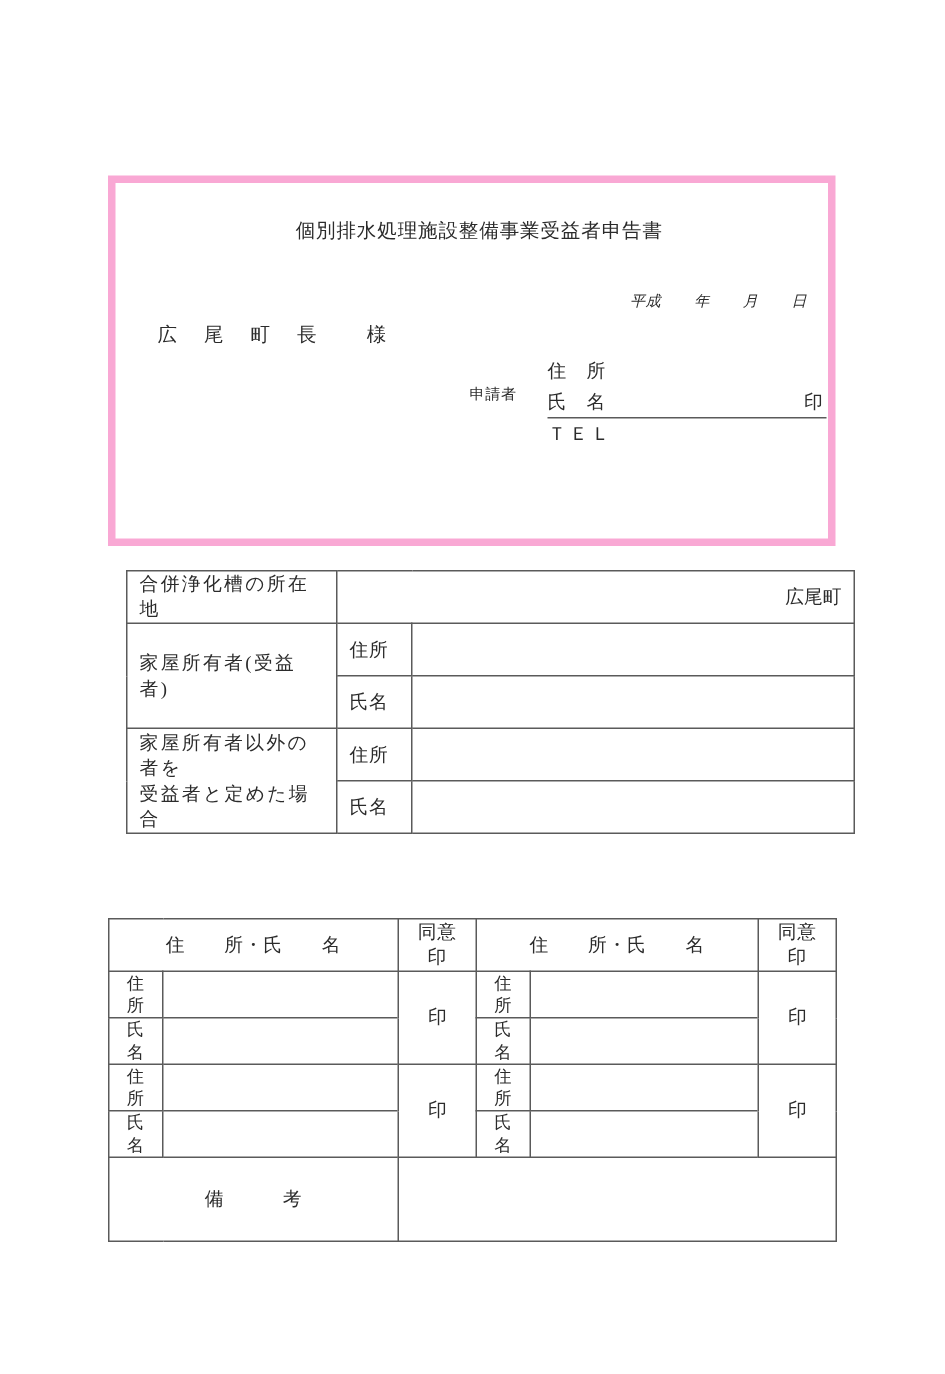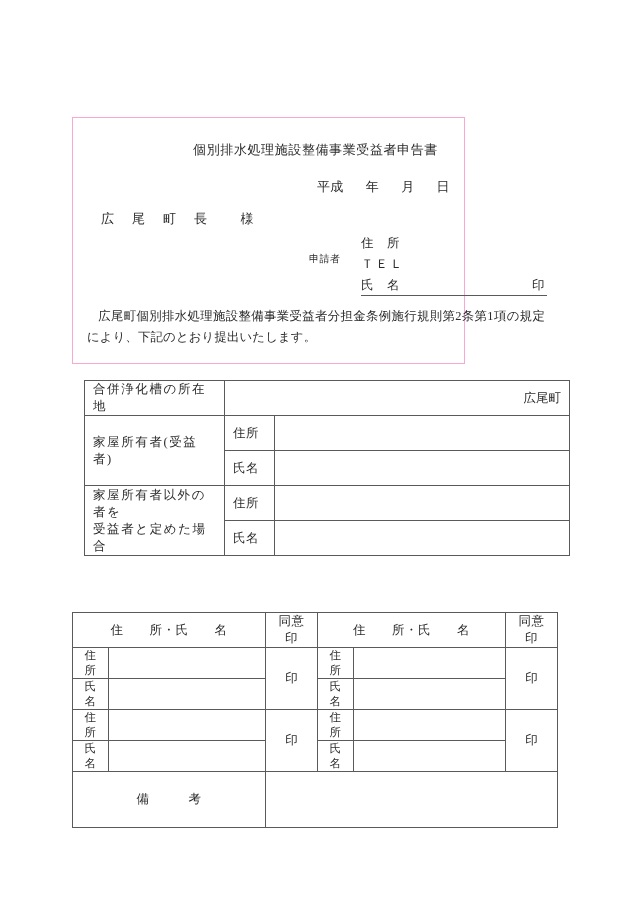--- a/index.html
+++ b/index.html
@@ -33,42 +33,43 @@
     font-size: 12.5px;
     letter-spacing: 0.2px;
     white-space: nowrap;
   }
 
   
   .decl-box {
     position: absolute;
     left: 72px;
     top: 117px;
-    width: 393px;
+    width: 485px;
     height: 247px;
-    border: 1px solid #f9a8d4;
+    border: 5px solid #f9a8d4;
     box-sizing: border-box;
   }
 
   .doc-title {
     position: absolute;
     left: 0;
     top: 23px;
     width: 485px;
     text-align: center;
     font-size: 13px;
     letter-spacing: 0.6px;
   }
 
   .date-line {
     position: absolute;
     right: 14px;
-    top: 60px;
-    font-size: 13px;
+    top: 72px;
+    font-size: 10px;
     letter-spacing: 0.4px;
+    font-style: italic;
   }
   .date-line .sp { display: inline-block; width: 22px; }
 
   .addressee {
     position: absolute;
     left: 28px;
     top: 92px;
     font-size: 13px;
     letter-spacing: 2.5px;
   }
@@ -231,31 +232,30 @@
     </div>
 
     <div class="addressee">広　尾　町　長　　様</div>
 
     <div class="applicant">
       <div class="applicant-label">申請者</div>
       <div class="applicant-fields">
         <div class="fld fld-addr">
           <span>住　所</span>
         </div>
-        <div class="fld fld-tel">
-          <span>ＴＥＬ</span>
-        </div>
         <div class="fld fld-name">
           <span>氏　名</span>
           <span class="seal">印</span>
         </div>
+        <div class="fld fld-tel">
+          <span>ＴＥＬ</span>
+        </div>
       </div>
     </div>
 
-    <div class="body-text"><span class="indent"></span><span>広尾町個別排水処理施設整備事業受益者分担金条例施行規則第2条第1項の規定により、下記のとおり提出いたします。</span></div>
   </div>
 
   <table class="grid main-table">
     <colgroup>
       <col style="width:140px">
       <col style="width:50px">
       <col style="width:295px">
     </colgroup>
     <tbody>
       <tr>

